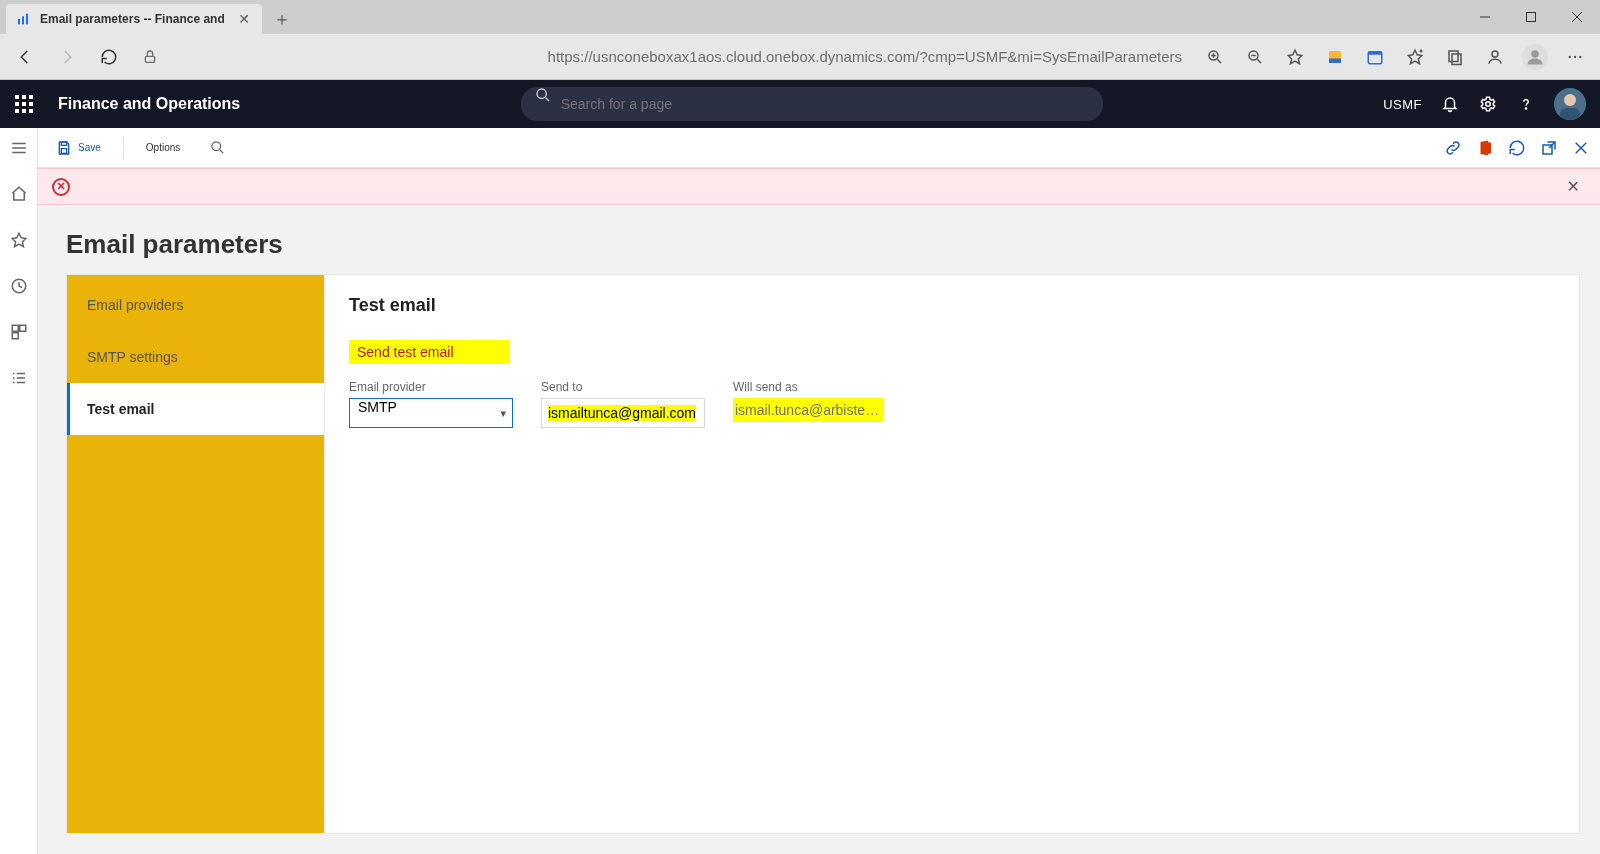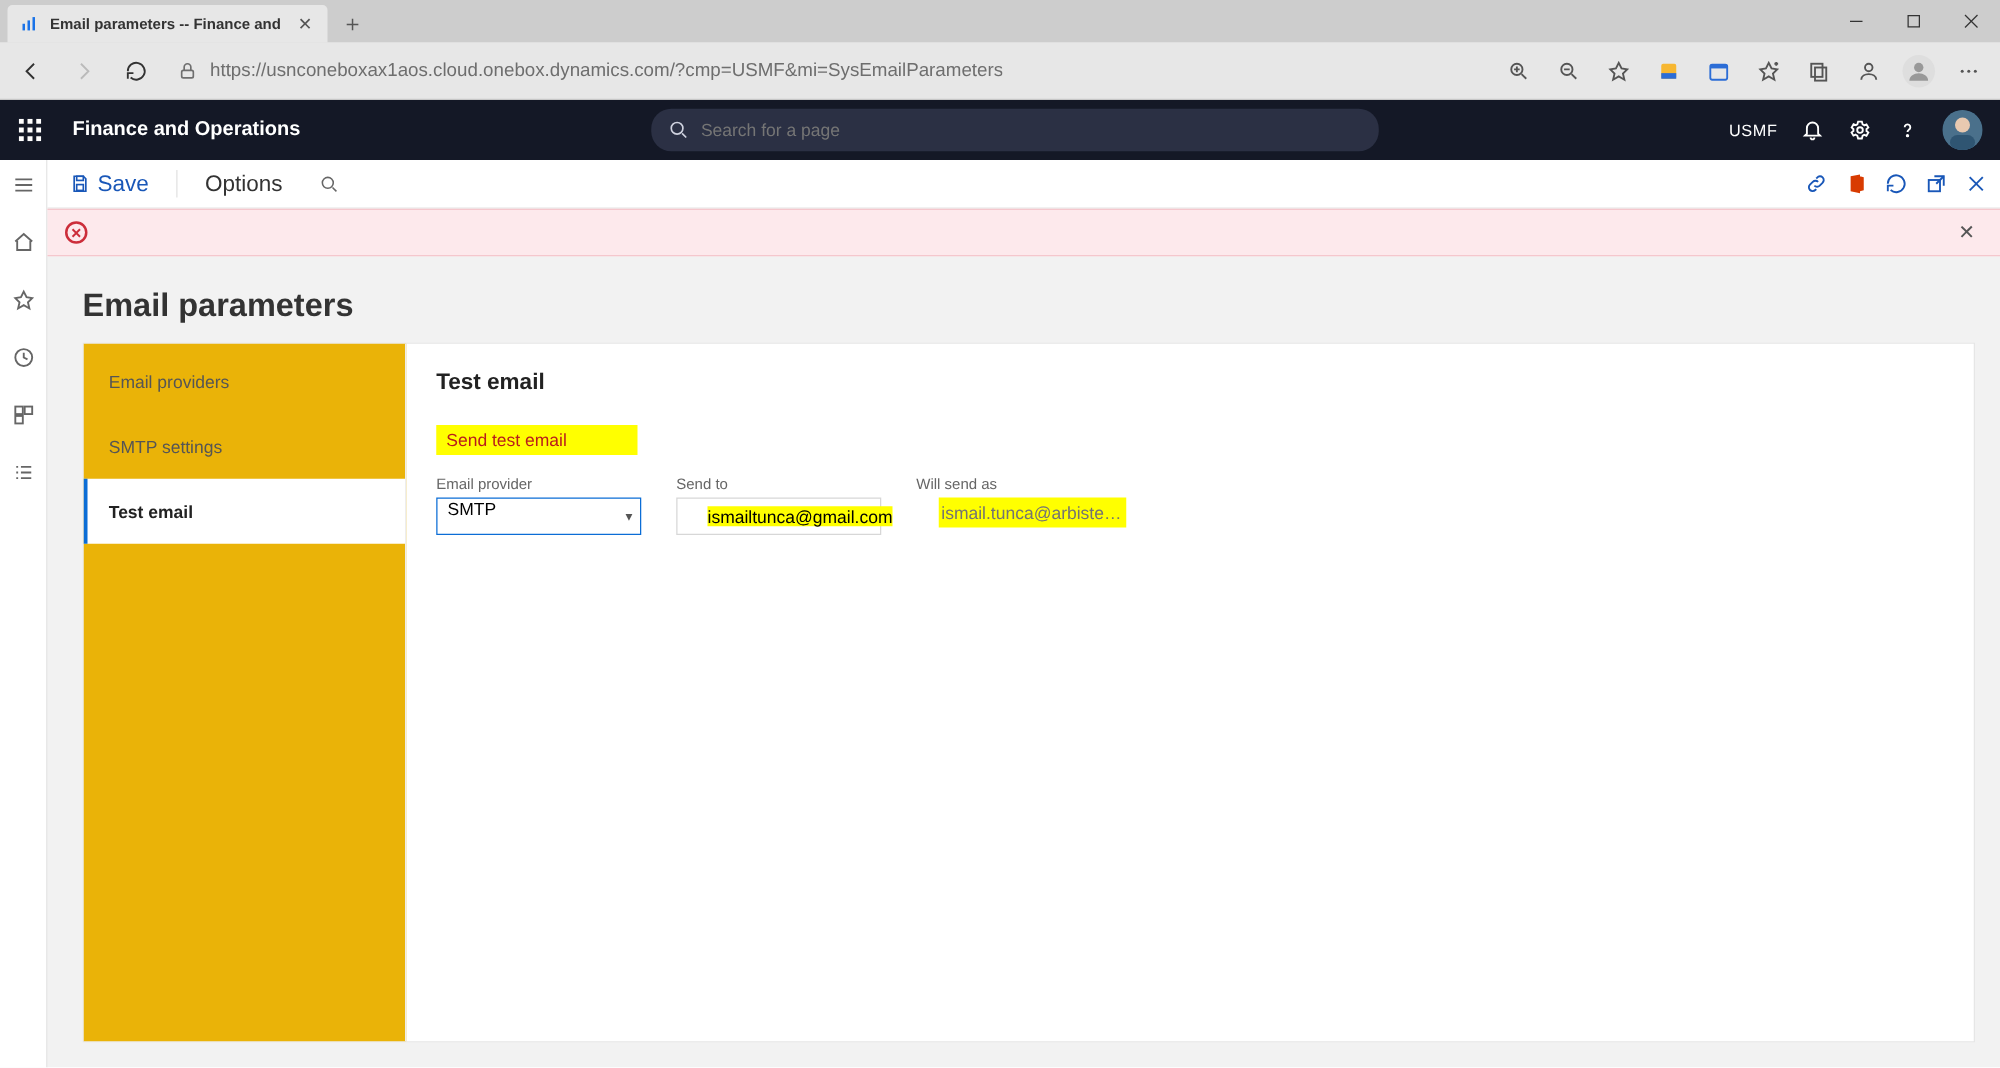--- a/index.html
+++ b/index.html
@@ -63,20 +63,21 @@
   .url-region {
     flex: 1;
     display: flex;
     align-items: center;
     height: 32px;
     border-radius: 16px;
     padding: 0 10px;
     gap: 10px;
     color: #6e6e6e;
     font-size: 15px;
+    justify-content: space-between;
   }
   .url-text { color:#6e6e6e; white-space:nowrap; overflow:hidden; text-overflow:ellipsis; }
   .addr-right { display:flex; align-items:center; gap:2px; }
   .addr-right .addr-btn svg { width:18px; height:18px; }
   .profile-icon {
     width:26px; height:26px; border-radius:50%;
     background:#dedede; display:flex; align-items:center; justify-content:center;
     color:#888; font-size:14px;
   }
 
@@ -93,21 +94,20 @@
   .d365-waffle { width:32px; height:32px; display:flex; align-items:center; justify-content:center; cursor:pointer; }
   .d365-title { font-size: 16px; font-weight: 600; }
   .d365-search {
     margin-left: auto;
     margin-right: auto;
     width: 582px;
     height: 34px;
     background: #2b3044;
     border-radius: 16px;
     display: flex;
-    align-items: center;
     padding: 0 14px;
     gap: 10px;
     color: #cfd2df;
     font-size: 14px;
   }
   .d365-search input {
     background: transparent; border: none; outline: none;
     color: #fff; font-size: 14px; flex: 1;
   }
   .d365-right { display:flex; align-items:center; gap: 18px; margin-right:6px;}
@@ -146,21 +146,21 @@
 
   
   .actionbar {
     height: 40px;
     background: #fff;
     border-bottom: 1px solid #e4e4e4;
     display: flex;
     align-items: center;
     padding: 0 10px;
     gap: 14px;
-    font-size: 18px;
+    font-size: 10px;
     color: #333;
   }
   .ab-savebtn { display:flex; align-items:center; gap:6px; padding:4px 8px; cursor:pointer; color:#1957b8;}
   .ab-savebtn svg{ color:#1957b8; }
   .ab-sep { width:1px; height:22px; background:#e2e2e2; }
   .ab-item { padding:4px 8px; cursor:pointer; color:#333; }
   .ab-right { margin-left:auto; display:flex; align-items:center; gap:14px; }
   .ab-right .ic { width:18px; height:18px; color:#1957b8; cursor:pointer;}
 
   
@@ -252,21 +252,21 @@
     color:#555; font-size:11px;
   }
   .text-input {
     width: 164px; height: 30px;
     border: 1px solid #d7d7d7;
     background:#fff;
     padding: 0 6px;
     font-size: 14px;
     display:flex; align-items:center;
   }
-  .hl { background: #ffff00; margin-left: 18px; }
+  .hl { background: #ffff00; }
   .readonly-val {
     font-size:14px; color:#737373; padding:4px 2px;
     white-space:nowrap; overflow:hidden; text-overflow:ellipsis;
     max-width: 150px;
   }
 
   svg { display:block; }
 </style>
 </head>
 <body>

